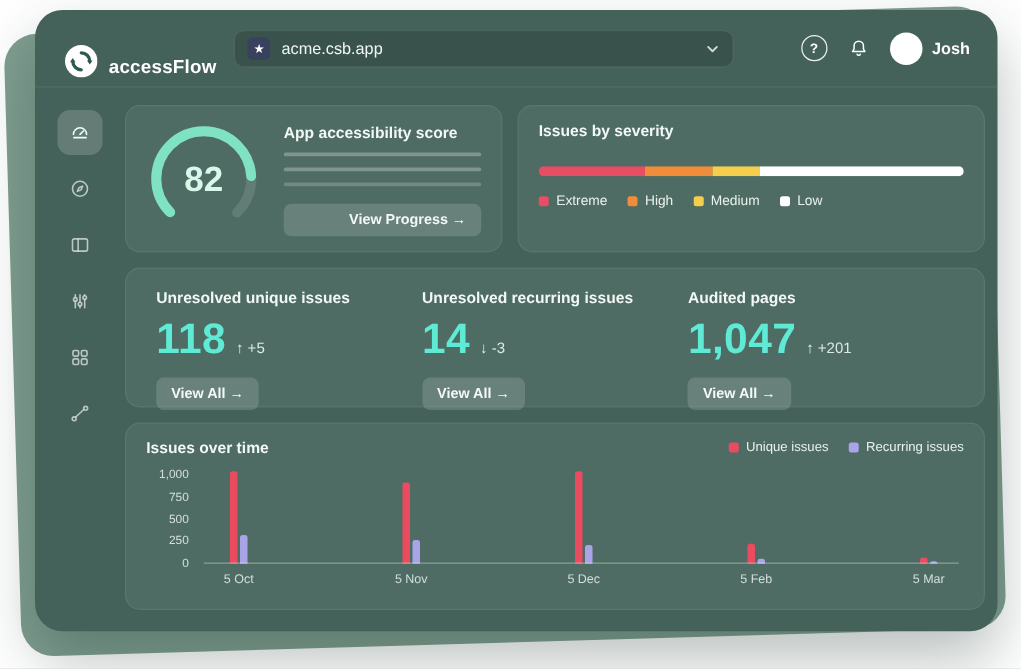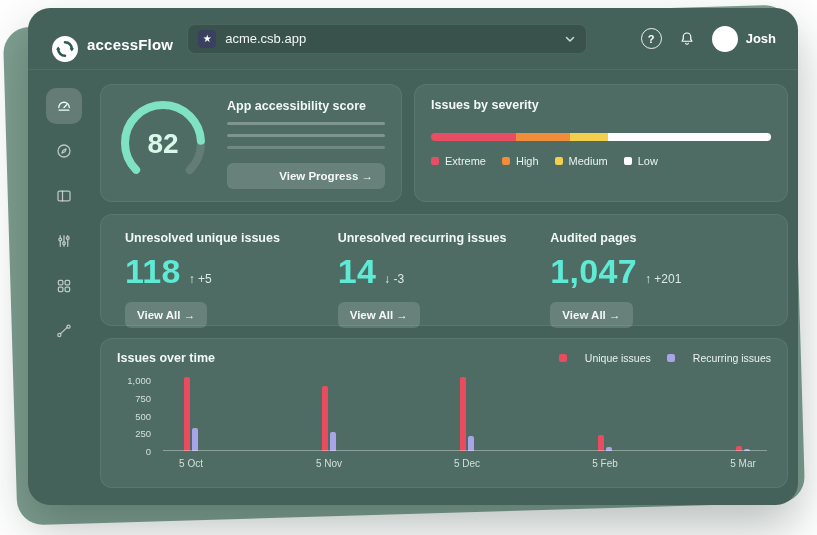--- a/index.html
+++ b/index.html
@@ -21,21 +21,21 @@
     background: #45625a; border-radius: 22px; color: #eef4f1;
     box-shadow: 0 22px 48px rgba(24,45,40,.30);
     display: flex; flex-direction: column; overflow: hidden;
   }
 
   
   .topbar {
     flex: 0 0 62px; display: flex; align-items: center;
     padding: 0 22px 0 24px; border-bottom: 1px solid rgba(255,255,255,.07);
   }
-  .brand { display: flex; align-items: flex-start; gap: 9px; margin-top: 20px; }
+  .brand { display: flex; align-items: flex-end; gap: 9px; margin-top: 20px; }
   .logo { width: 26px; height: 26px; display: flex; }
   .brand-name { font-size: 15px; font-weight: 700; letter-spacing: .2px; color:#fff; }
   .domain {
     margin-left: 14px; width: 400px; height: 30px; background: #39534c;
     border: 1px solid rgba(255,255,255,.10); border-radius: 8px;
     display: flex; align-items: center; gap: 9px; padding: 0 10px; cursor: pointer;
   }
   .star-badge {
     width: 18px; height: 18px; border-radius: 4px; background: #39415f; color: #fff;
     font-size: 10px; display: flex; align-items: center; justify-content: center; flex: 0 0 18px;
@@ -96,21 +96,21 @@
   .stat { flex: 1; display: flex; flex-direction: column; align-items: flex-start; }
   .stat-row { margin-top: 7px; display: flex; align-items: baseline; gap: 8px; }
   .stat-value { font-size: 34px; font-weight: 700; color: #5eead4; letter-spacing: .3px; }
   .stat-delta { font-size: 12px; color: #dceae5; }
   .stat .btn { margin-top: 11px; }
 
   
   .chart-card { height: 150px; padding: 12px 16px 8px; }
   .chart-head { display: flex; align-items: center; justify-content: space-between; }
   .chart-legend { display: flex; gap: 16px; align-items: center; font-size: 10.5px; color: #eaf2ee; }
-  .cl-item { display: flex; align-items: center; gap: 18px; }
+  .cl-item { display: flex; align-items: center; gap: 6px; }
   .chart { display: flex; margin-top: 8px; align-items: flex-start; }
   .yaxis { position: relative; flex: 0 0 46px; height: 78px; }
   .ytick { position: absolute; right: 12px; transform: translateY(50%); font-size: 9.5px; color: rgba(234,242,238,.85); white-space: nowrap; }
   .plot { flex: 1; position: relative; display: flex; justify-content: space-between; gap: 39px; }
   .baseline { position: absolute; left: 0; right: 4px; bottom: 19px; height: 1px; background: rgba(255,255,255,.35); }
   .group { display: flex; flex-direction: column; align-items: center; width: 56px; }
   .bars { height: 78px; display: flex; align-items: flex-end; gap: 2px; }
   .bar { width: 6px; border-radius: 2px 2px 0 0; }
   .xlabel { margin-top: 7px; height: 12px; line-height: 12px; font-size: 10px; color: rgba(234,242,238,.85); }
 

